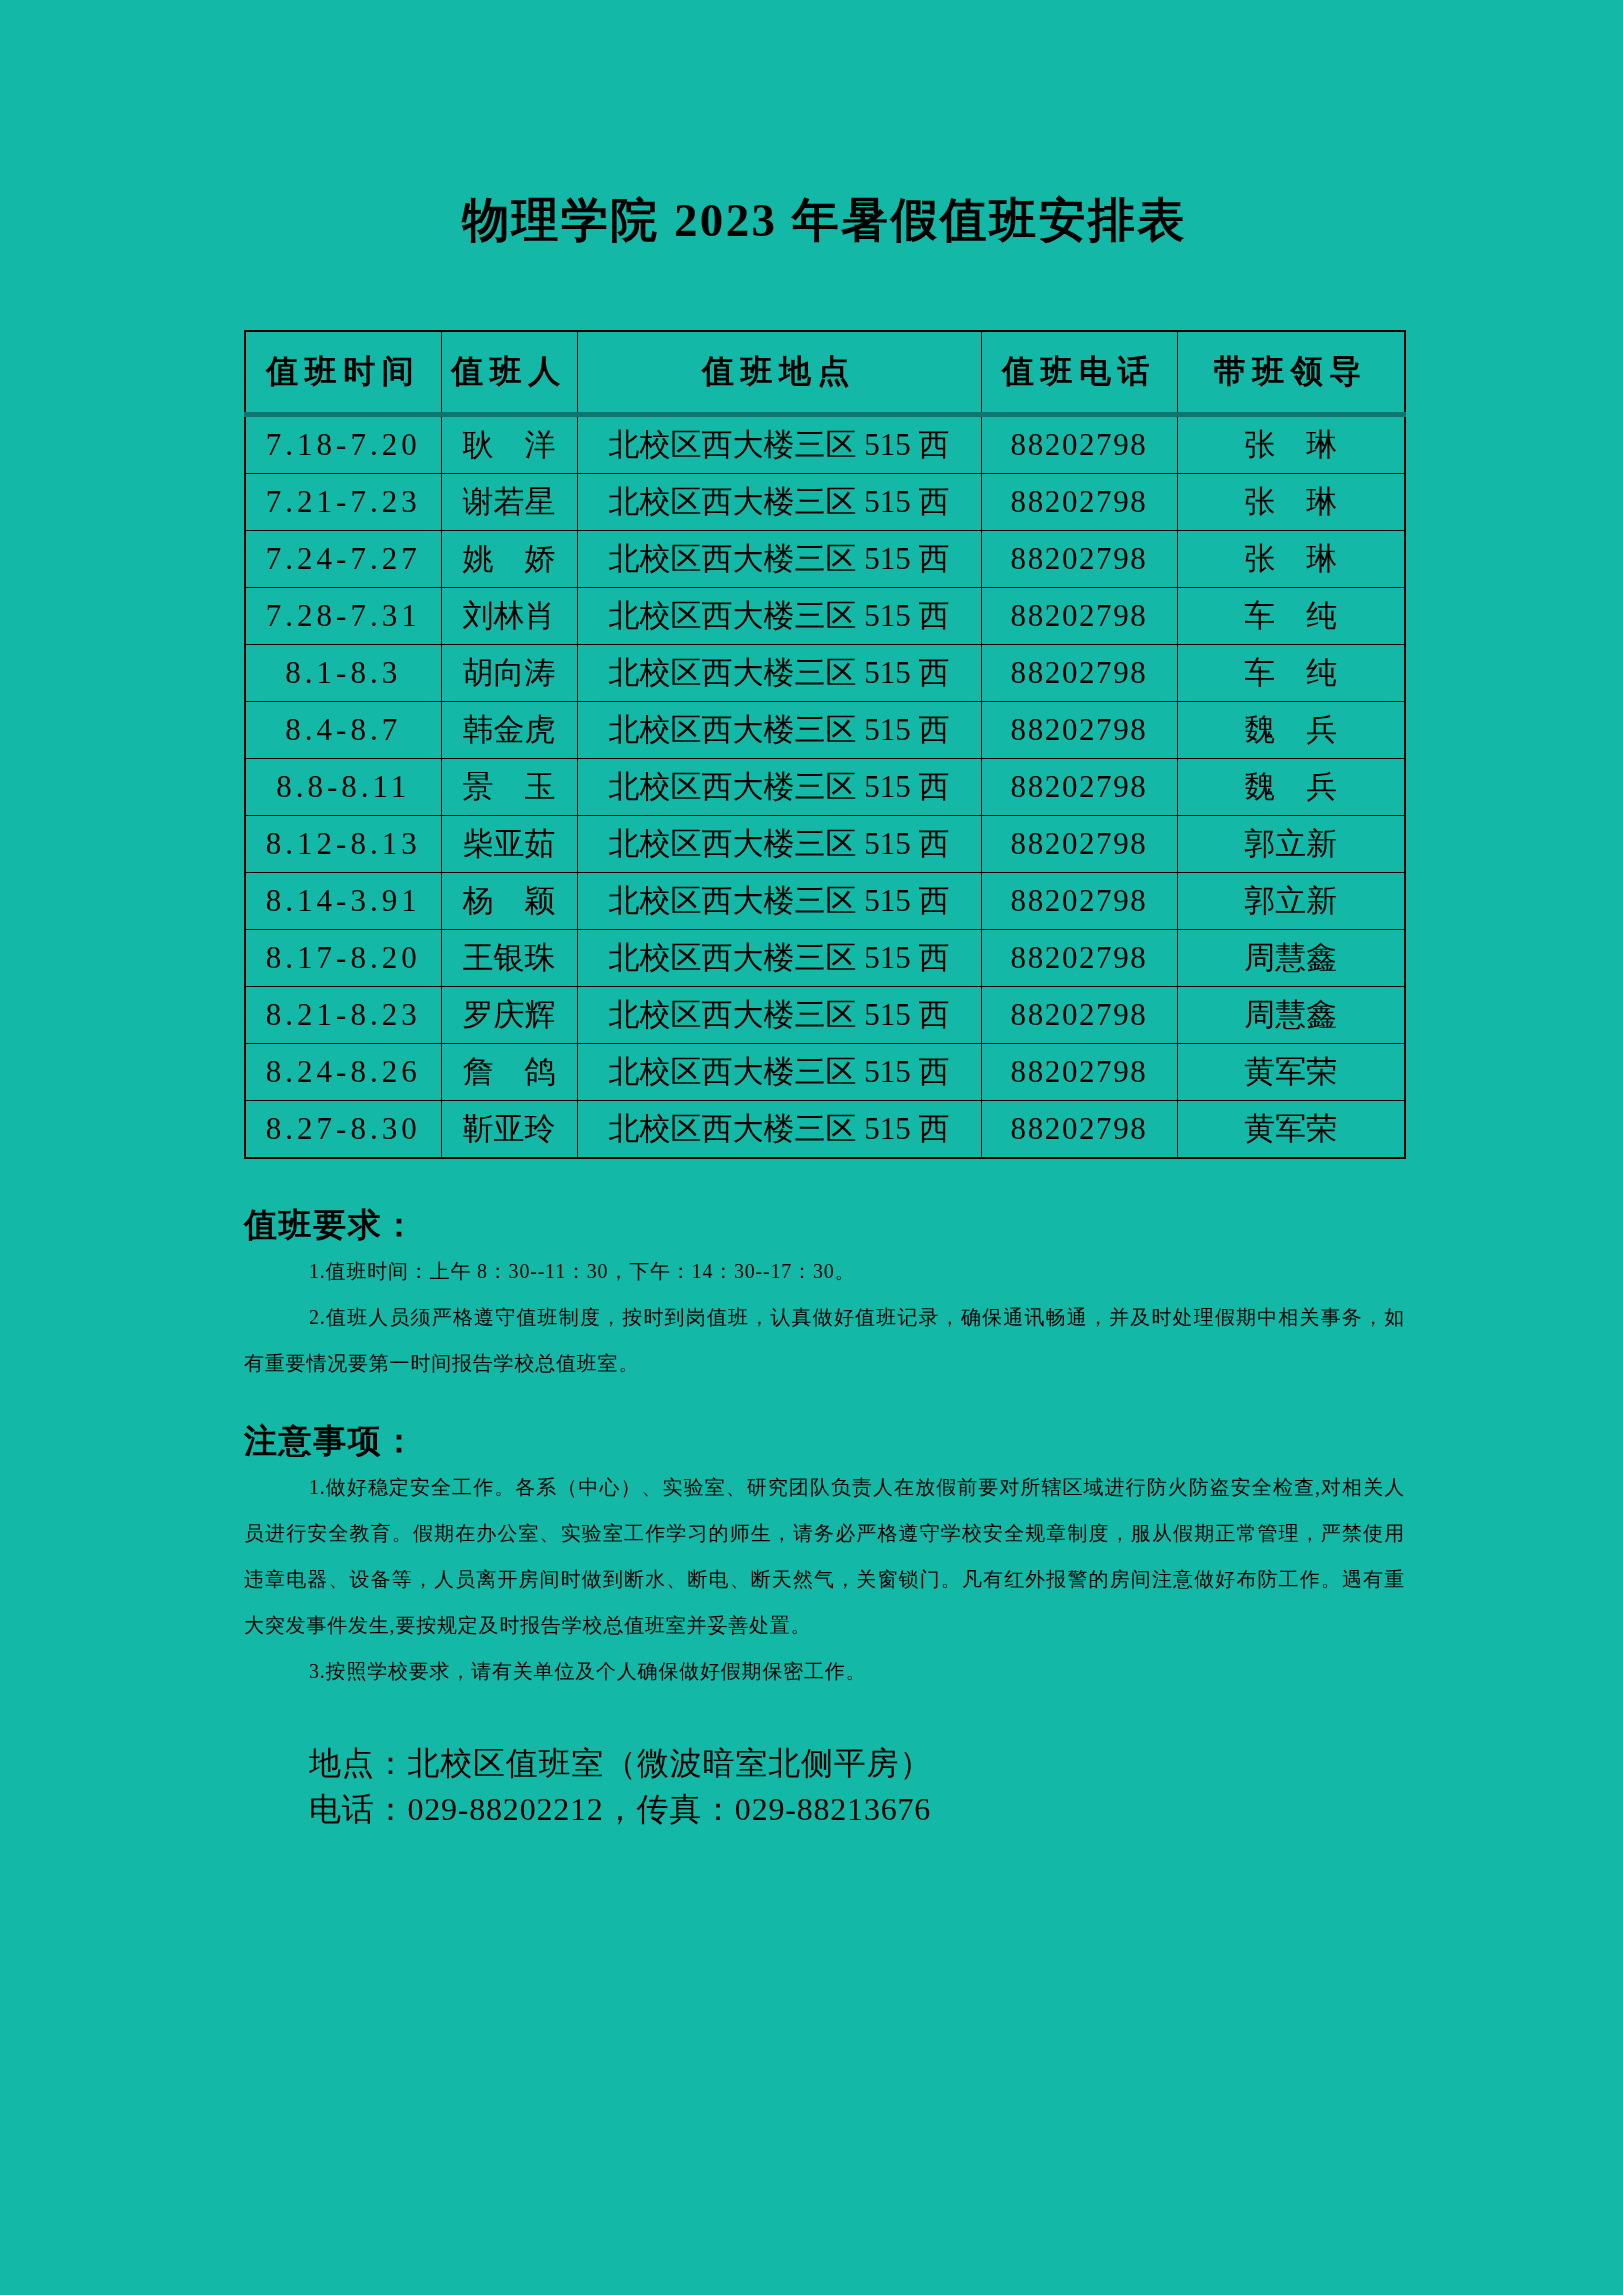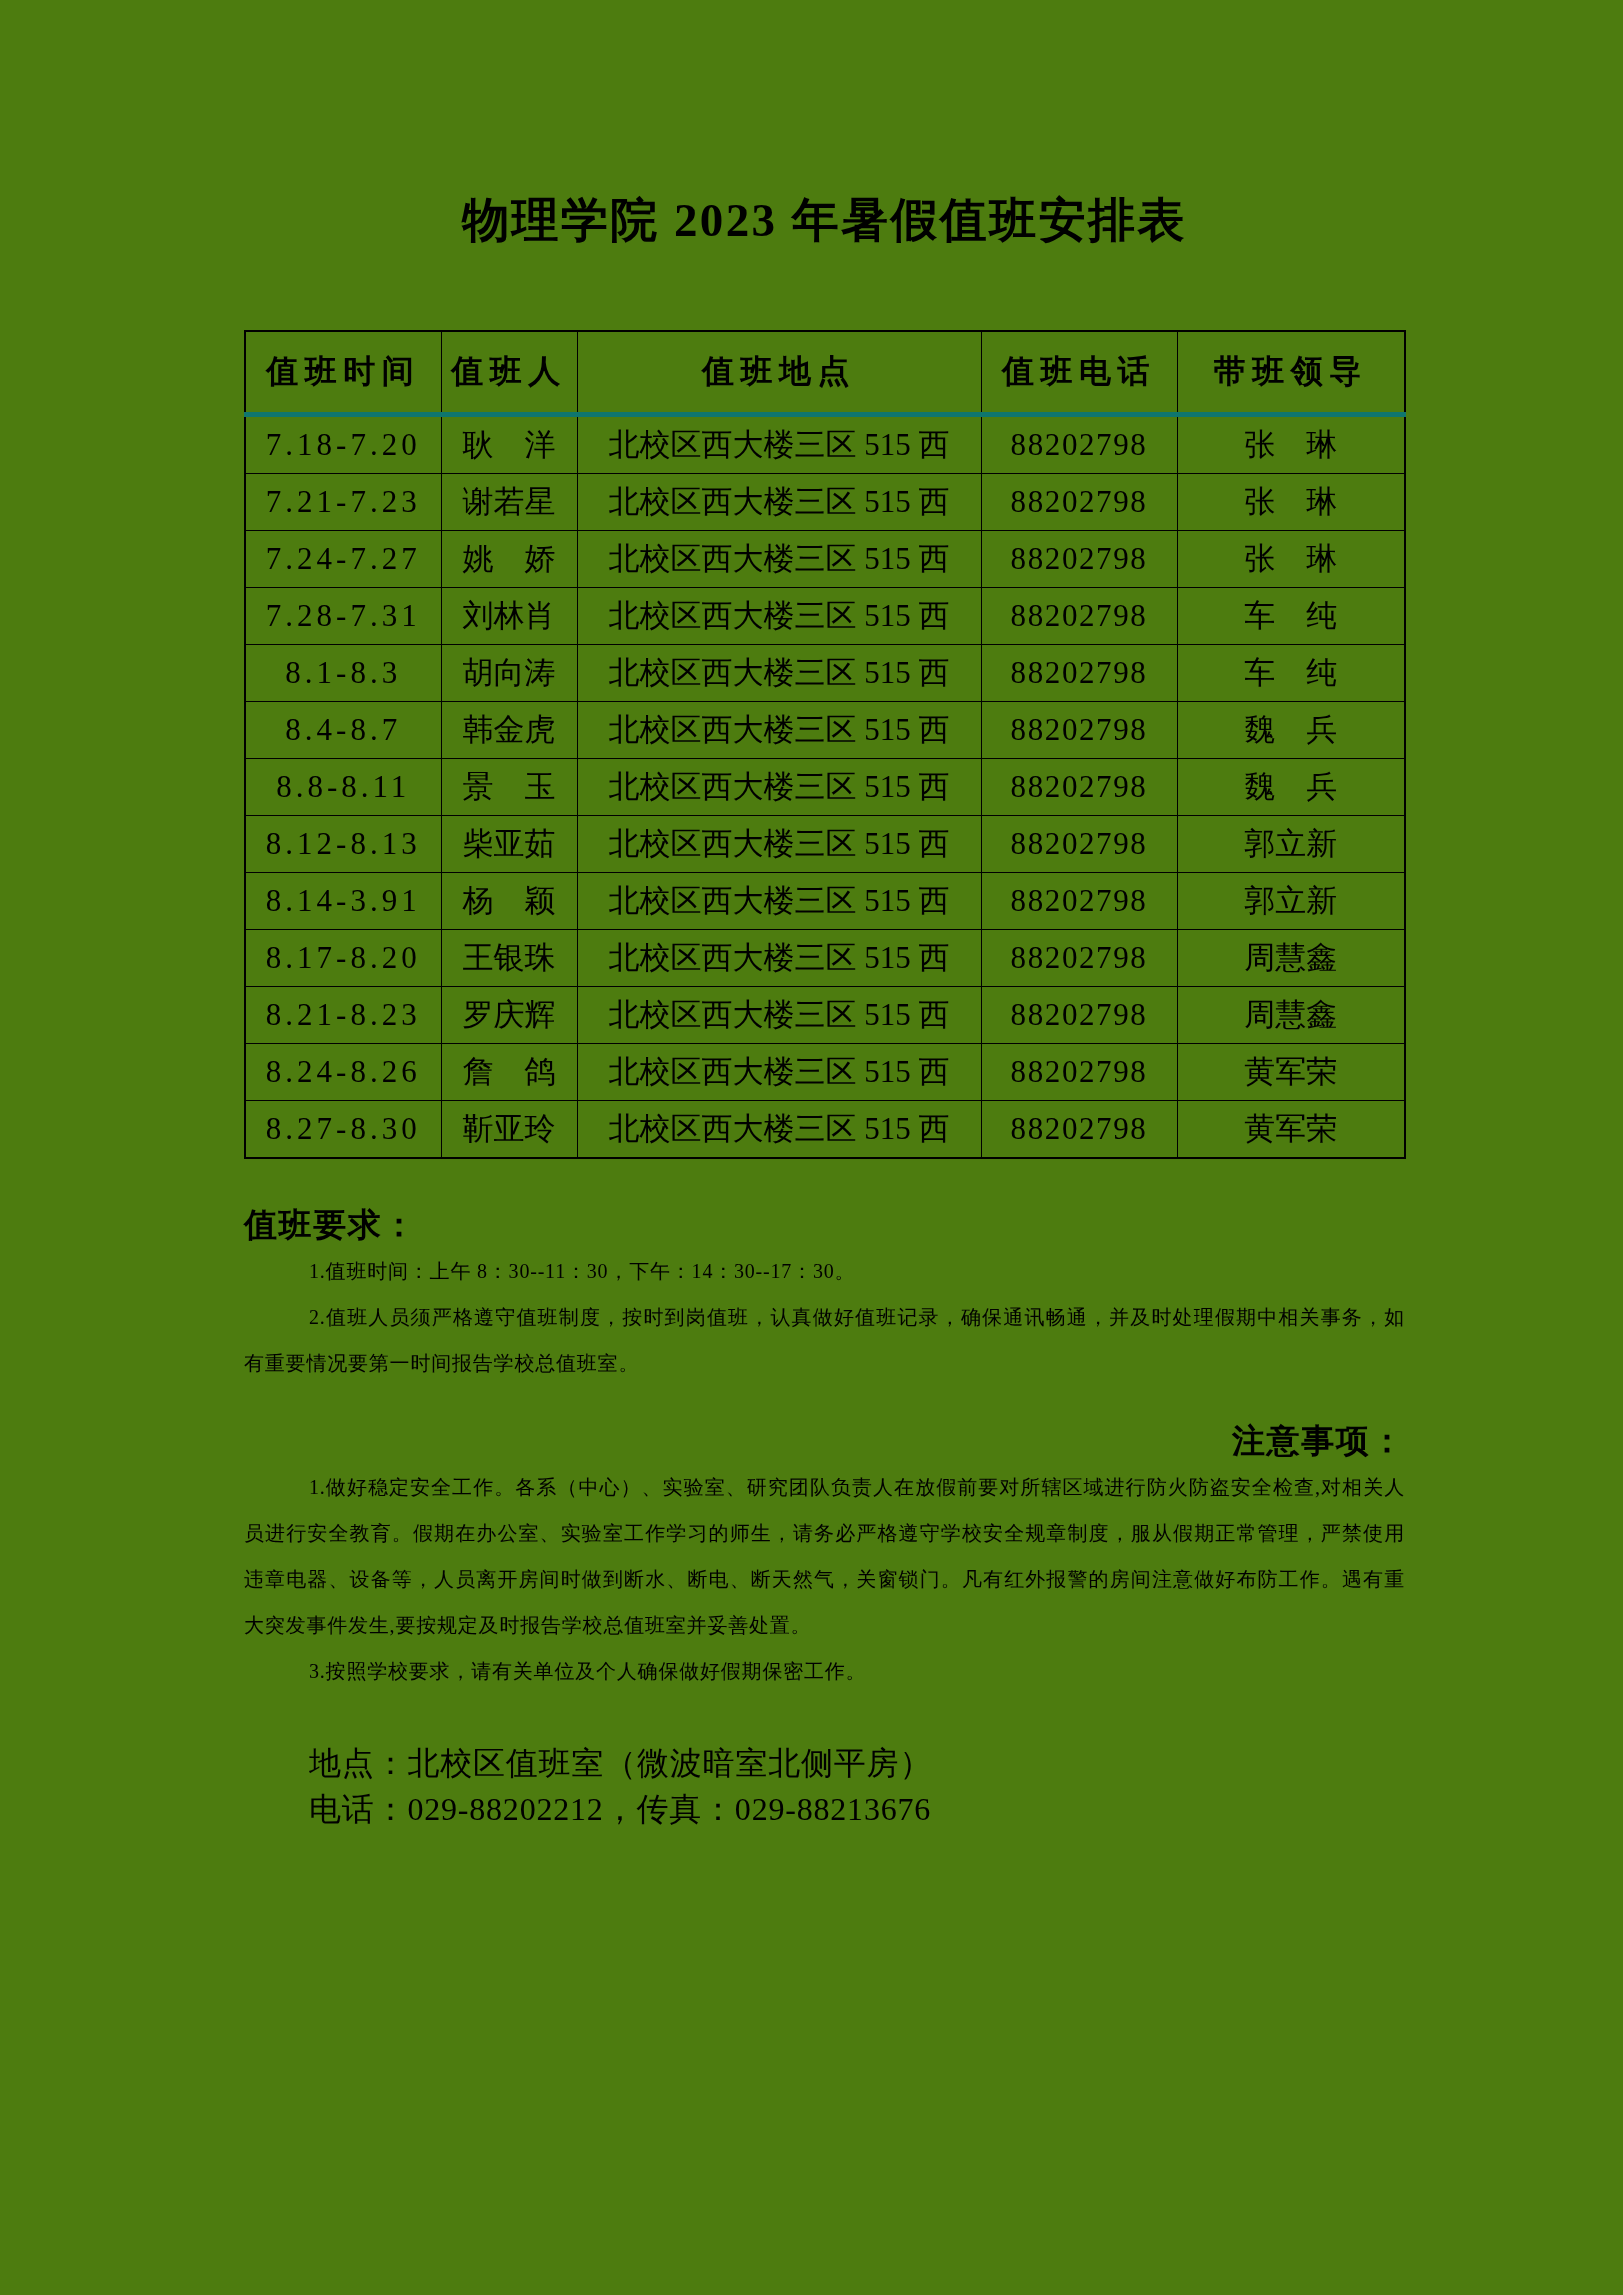--- a/index.html
+++ b/index.html
@@ -1,20 +1,20 @@
 <!DOCTYPE html>
 <html style="font-size:13px"><head>
 <meta charset="utf-8">
 <style>
   html,body { margin:0; padding:0; background:#ffffff; }
   .page {
     position: relative;
     width: 1623px;
     height: 2295px;
-    background: #4d7c0f;
+    background: #14b8a6;
     color: #000000;
     font-family: "Liberation Serif", "DejaVu Serif", serif;
     overflow: hidden;
   }
   .content {
     width: 1161px;
     margin-left: 244px;
   }
   .title {
     margin: 0;
@@ -57,21 +57,21 @@
   td.cell-phone { letter-spacing: 1.6px; text-align: center; }
   .sec-heading {
     margin: 0;
     margin-top: 42px;
     font-size: 33px;
     line-height: 47px;
     font-weight: bold;
     letter-spacing: 1.6px;
     font-family: "Liberation Sans", "DejaVu Sans", sans-serif;
   }
-  .sec-heading.notes { margin-top: 31px; text-align: right; }
+  .sec-heading.notes { margin-top: 31px; }
   .para {
     margin: 0;
     font-size: 20px;
     line-height: 46px;
     letter-spacing: 0.8px;
     text-align: justify;
     text-align-last: left;
     text-indent: 65px;
   }
   .contact {

